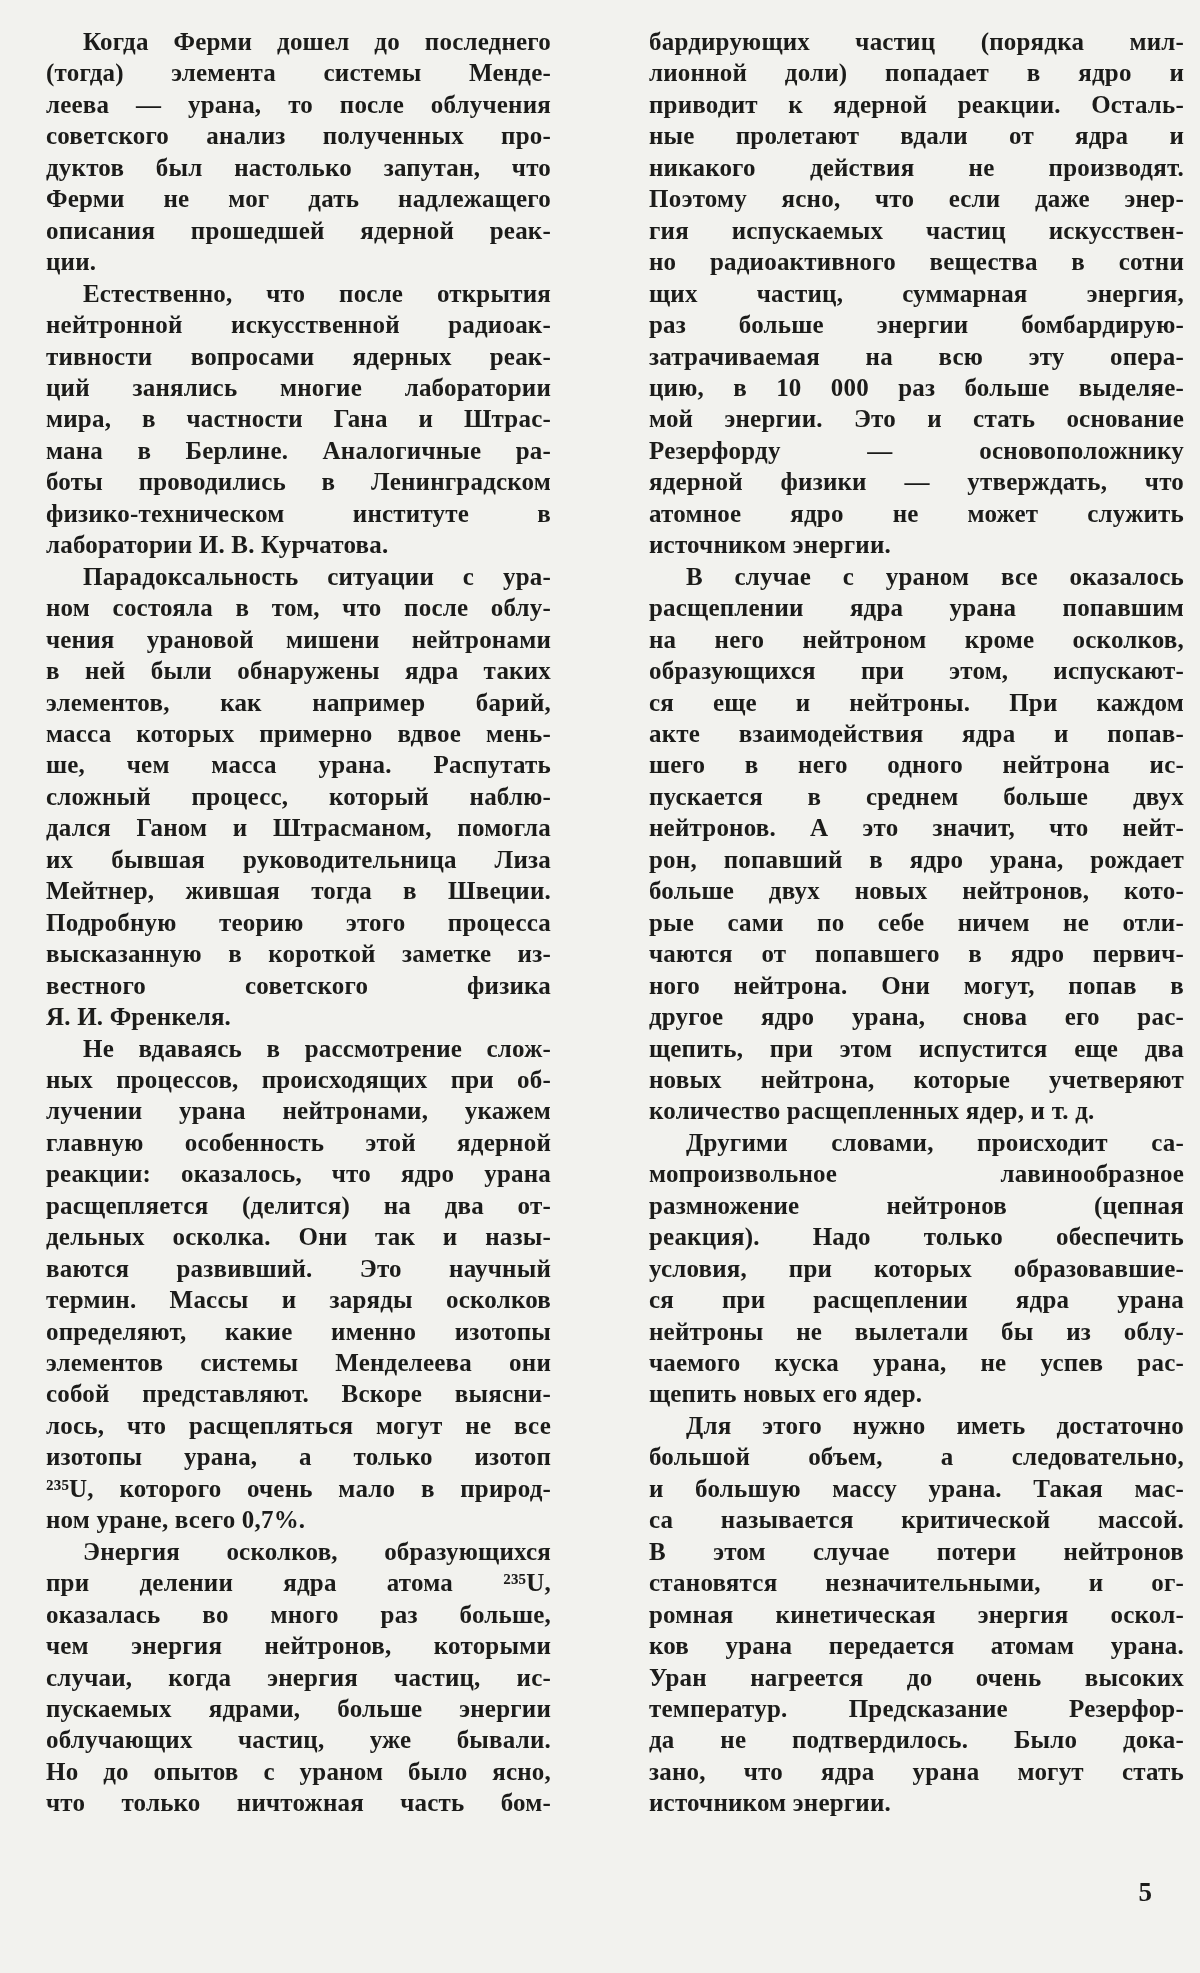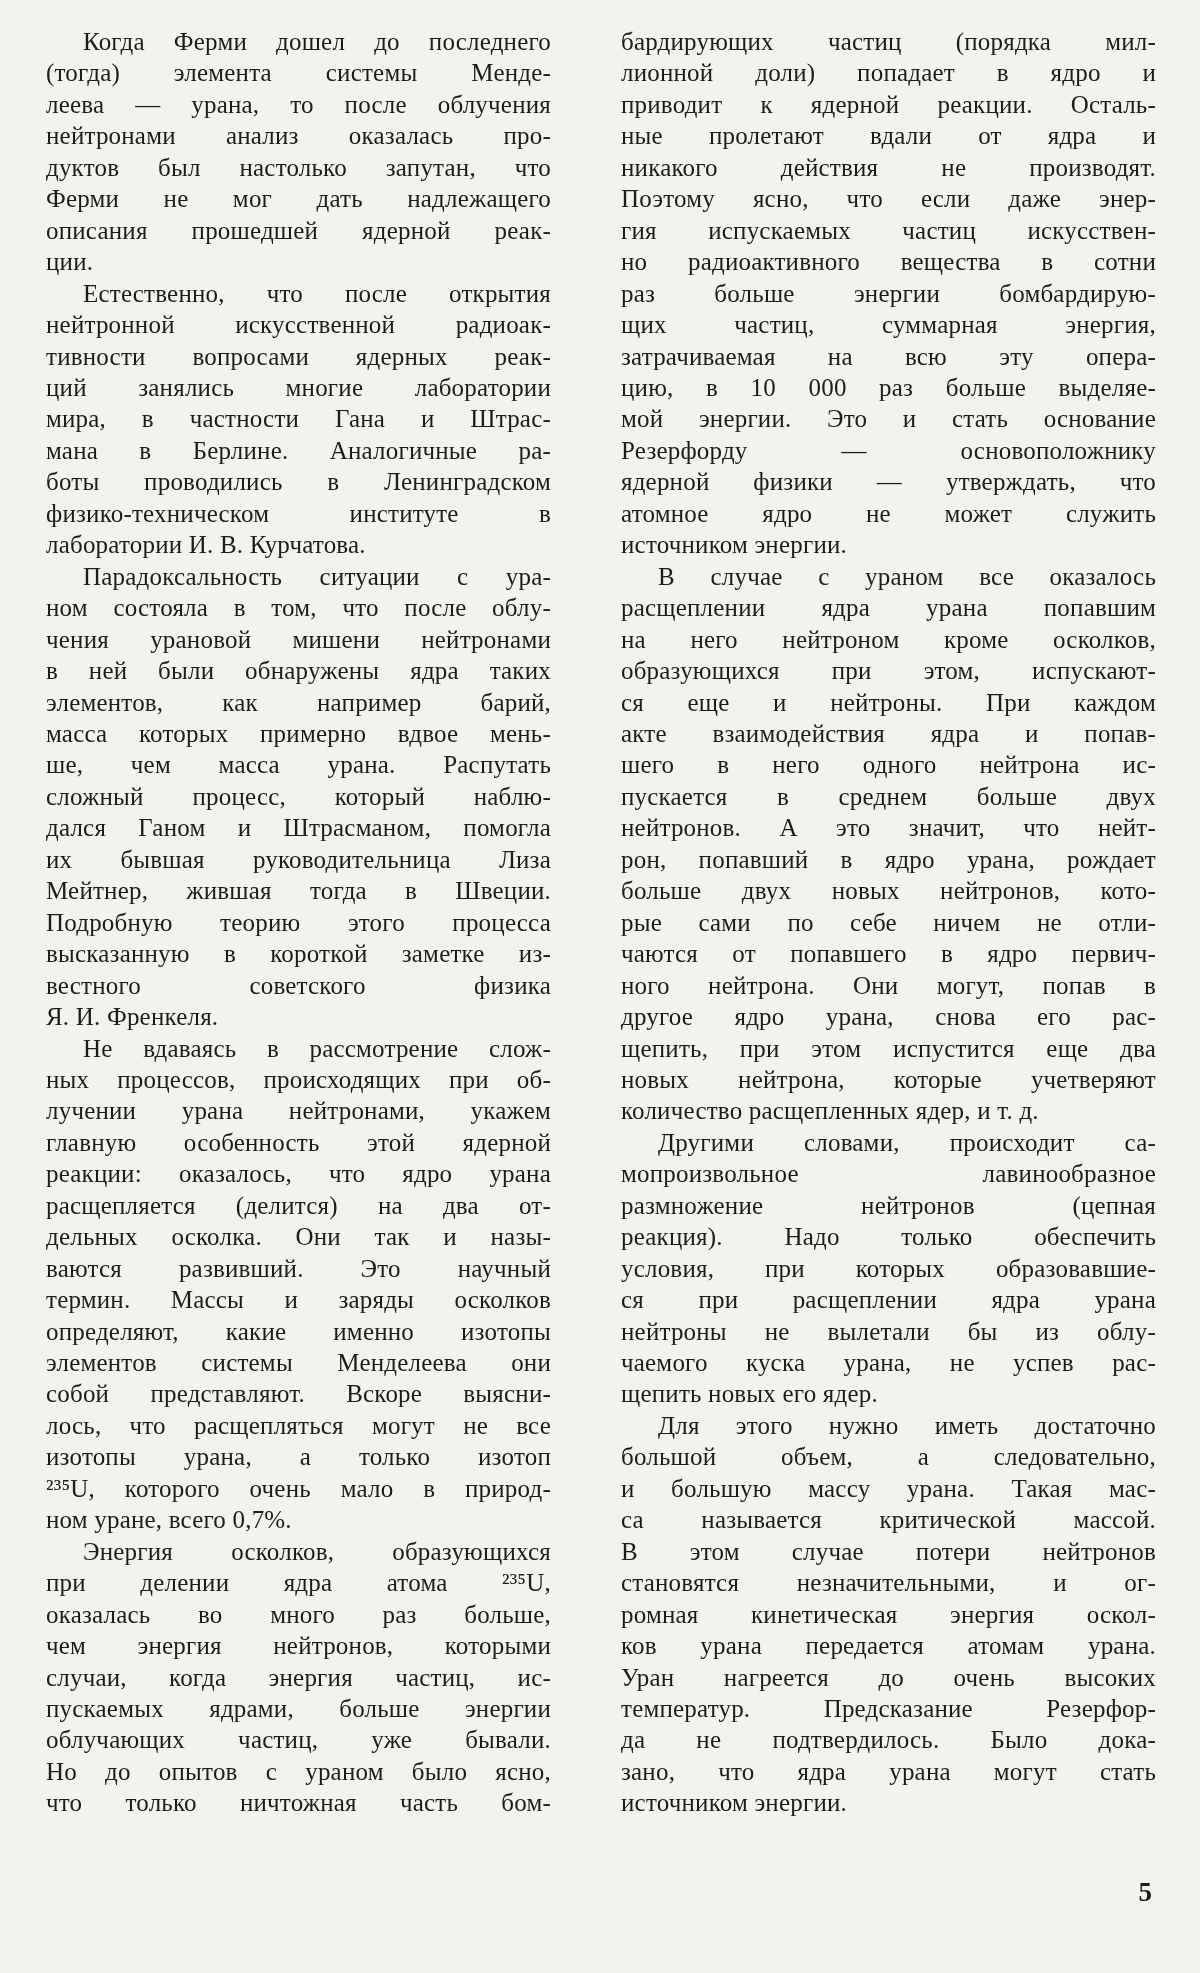--- a/index.html
+++ b/index.html
@@ -15,21 +15,22 @@
     box-sizing: border-box;
     background: #f2f2ee;
     color: #1c1c1a;
     font-family: "Liberation Serif", "DejaVu Serif", serif;
     font-size: 25px;
     overflow: hidden;
     padding: 26px 0 0 46px;
   }
   .columns {
     display: flex;
-    gap: 70px;
+    gap: 98px;
+    font-weight: bold;
   }
   .column { flex: none; }
   .col-left  { width: 505px; }
   .col-right { width: 535px; }
   .para {
     margin: 0;
     padding: 0;
   }
   .line {
     display: block;
@@ -57,21 +58,21 @@
 </head>
 <body>
 
 <div class="page" style="background: rgb(242, 242, 238); color: rgb(28, 28, 26);">
   <div class="columns">
     <div class="column col-left">
         <p class="para">
           <span class="line first-indent">Когда Ферми дошел до последнего</span>
           <span class="line">(тогда) элемента системы Менде-</span>
           <span class="line">леева — урана, то после облучения</span>
-          <span class="line">нейтронами анализ оказалась про-</span>
+          <span class="line">советского анализ полученных про-</span>
           <span class="line">дуктов был настолько запутан, что</span>
           <span class="line">Ферми не мог дать надлежащего</span>
           <span class="line">описания прошедшей ядерной реак-</span>
           <span class="line last">ции.</span>
         </p>
         <p class="para">
           <span class="line first-indent">Естественно, что после открытия</span>
           <span class="line">нейтронной искусственной радиоак-</span>
           <span class="line">тивности вопросами ядерных реак-</span>
           <span class="line">ций занялись многие лаборатории</span>
@@ -131,22 +132,22 @@
     <div class="column col-right">
         <p class="para">
           <span class="line">бардирующих частиц (порядка мил-</span>
           <span class="line">лионной доли) попадает в ядро и</span>
           <span class="line">приводит к ядерной реакции. Осталь-</span>
           <span class="line">ные пролетают вдали от ядра и</span>
           <span class="line">никакого действия не производят.</span>
           <span class="line">Поэтому ясно, что если даже энер-</span>
           <span class="line">гия испускаемых частиц искусствен-</span>
           <span class="line">но радиоактивного вещества в сотни</span>
+          <span class="line">щих частиц, суммарная энергия,</span>
           <span class="line">раз больше энергии бомбардирую-</span>
-          <span class="line">щих частиц, суммарная энергия,</span>
           <span class="line">затрачиваемая на всю эту опера-</span>
           <span class="line">цию, в 10 000 раз больше выделяе-</span>
           <span class="line">мой энергии. Это и стать основание</span>
           <span class="line">Резерфорду — основоположнику</span>
           <span class="line">ядерной физики — утверждать, что</span>
           <span class="line">атомное ядро не может служить</span>
           <span class="line last">источником энергии.</span>
         </p>
         <p class="para">
           <span class="line first-indent">В случае с ураном все оказалось</span>

